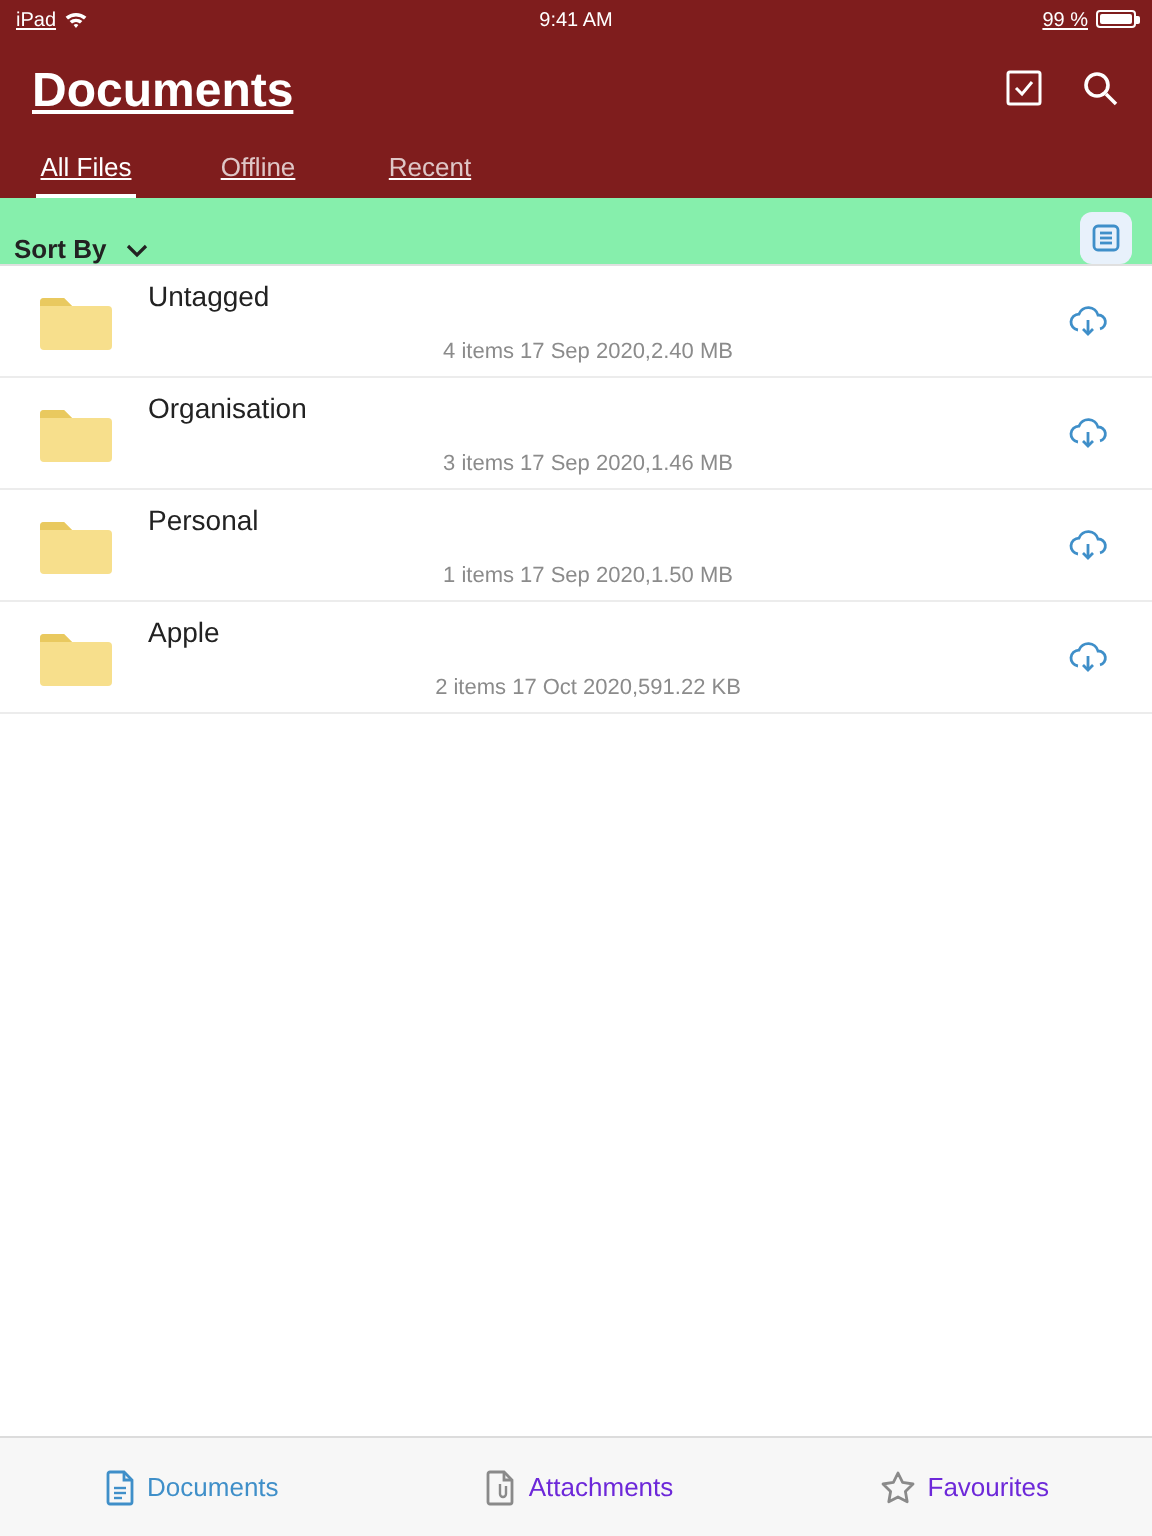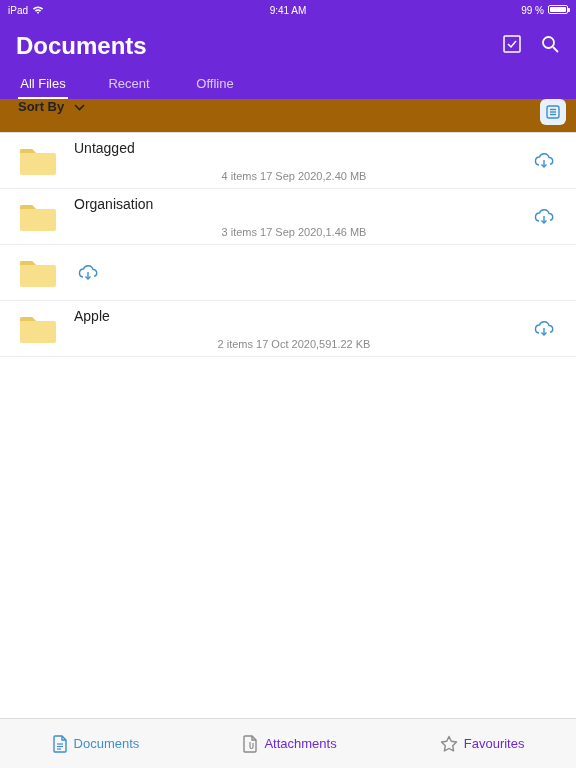--- a/index.html
+++ b/index.html
@@ -1,40 +1,40 @@
 <!DOCTYPE html>
 <html><head>
 <meta charset="utf-8">
 <style>
 * { margin: 0; padding: 0; box-sizing: border-box; font-family: -apple-system, "Helvetica Neue", Arial, sans-serif; }
 html, body { width: 576px; height: 768px; overflow: hidden; background: #fff; }
 .root { width: 576px; height: 768px; display: flex; flex-direction: column; background: #fff; }
 
 
-.header { background: #6d28d9; color: #fff; }
+.header { background: #7f1d1d; color: #fff; text-decoration: underline; }
 .statusbar { display: flex; align-items: center; justify-content: space-between; padding: 2px 8px 0 8px; height: 18px; font-size: 10px; font-weight: 400; }
 .statusbar .left { display: flex; align-items: center; gap: 4px; }
 .statusbar .right { display: flex; align-items: flex-start; gap: 4px; }
 .statusbar .center { position: absolute; left: 50%; transform: translateX(-50%); }
 .battery-icon { display: inline-block; width: 20px; height: 9px; border: 1px solid #fff; border-radius: 2px; position: relative; }
 .battery-icon::after { content: ""; position: absolute; right: -3px; top: 2px; width: 2px; height: 4px; background: #fff; border-radius: 0 1px 1px 0; }
 .battery-icon .fill { position: absolute; left: 1px; top: 1px; bottom: 1px; right: 1px; background: #fff; border-radius: 1px; }
 .wifi-icon svg { display: block; }
 
 .titlebar { display: flex; align-items: center; justify-content: space-between; padding: 14px 16px 10px 16px; }
 .titlebar .title { font-size: 24px; font-weight: 700; color: #fff; }
 .titlebar .actions { display: flex; align-items: center; gap: 18px; }
 
 .tabs { display: flex; gap: 0; padding: 0 0; }
 .tabs .tab { padding: 6px 0 8px 0; font-size: 13px; color: rgba(255,255,255,0.75); width: 86px; text-align: center; position: relative; }
 .tabs .tab.active { color: #fff; }
 .tabs .tab.active::after { content: ""; position: absolute; left: 18px; right: 18px; bottom: 0; height: 2px; background: #fff; }
 
 
-.sortbar { display: flex; align-items: flex-start; justify-content: space-between; height: 34px; padding: 0 10px 0 18px; border-bottom: 1px solid #e0e0e0; background: #a16207; }
+.sortbar { display: flex; align-items: flex-end; justify-content: space-between; height: 34px; padding: 0 10px 0 7px; border-bottom: 1px solid #e0e0e0; background: #86efac; }
 .sortbar .sortbtn { display: flex; align-items: center; gap: 10px; font-size: 13px; font-weight: 600; color: #222; }
 .sortbar .viewbtn { width: 26px; height: 26px; border-radius: 6px; background: #e8f1fb; display: flex; align-items: center; justify-content: center; }
 
 
 .list { flex: 1; overflow: auto; background: #fff; }
 .row { display: flex; align-items: center; height: 56px; padding: 0 18px 0 18px; border-bottom: 1px solid #ececec; gap: 16px; }
 .row .foldericon { width: 40px; height: 32px; flex: 0 0 40px; display: flex; align-items: center; justify-content: center; }
 .row .info { flex: 1; display: flex; flex-direction: column; gap: 14px; }
 .row .name { font-size: 14px; color: #222; }
 .row .meta { font-size: 11px; color: #8b8b8b; text-align: center; }
@@ -82,22 +82,22 @@
         <svg width="20" height="20" viewBox="0 0 20 20" fill="none" stroke="#fff" stroke-width="1.8">
               <circle cx="8.5" cy="8.5" r="5.5"></circle>
               <line x1="13" y1="13" x2="18" y2="18"></line>
             </svg>
       </span>
     </div>
   </div>
 
   <div class="tabs">
     <div class="tab active"><span>All Files</span></div>
+    <div class="tab"><span>Offline</span></div>
     <div class="tab"><span>Recent</span></div>
-    <div class="tab"><span>Offline</span></div>
   </div>
 </div>
 
 <div class="sortbar">
   <div class="sortbtn">
     <span>Sort By</span>
     <span>
       <svg width="11" height="7" viewBox="0 0 11 7" fill="none" stroke="#222" stroke-width="1.6">
             <path d="M1 1 L5.5 5.5 L10 1"></path>
           </svg>
@@ -153,20 +153,24 @@
 </svg>
         </div>
   </div>
       <div class="row">
     <div class="foldericon">
           <svg width="40" height="32" viewBox="0 0 40 32">
   <path d="M2 6 a2 2 0 0 1 2 -2 h10 l4 4 h18 a2 2 0 0 1 2 2 v18 a2 2 0 0 1 -2 2 h-32 a2 2 0 0 1 -2 -2 z" fill="#f7df8c"></path>
   <path d="M2 6 a2 2 0 0 1 2 -2 h10 l4 4 h-16 z" fill="#e9c95f"></path>
 </svg>
         </div>
+    <div class="info">
+      <div class="name">Personal</div>
+      <div class="meta">1 items  17 Sep 2020,1.50 MB</div>
+    </div>
     <div class="action">
           <svg width="22" height="18" viewBox="0 0 22 18" fill="none" stroke="#3f8fc9" stroke-width="1.4">
   <path d="M6 13 a4 4 0 0 1 .5 -7.97 A5 5 0 0 1 16 5.5 a3.5 3.5 0 0 1 1 6.9"></path>
   <path d="M11 8 v7"></path>
             <path d="M8.5 12.5 L11 15 L13.5 12.5"></path>
 </svg>
         </div>
   </div>
       <div class="row">
     <div class="foldericon">

